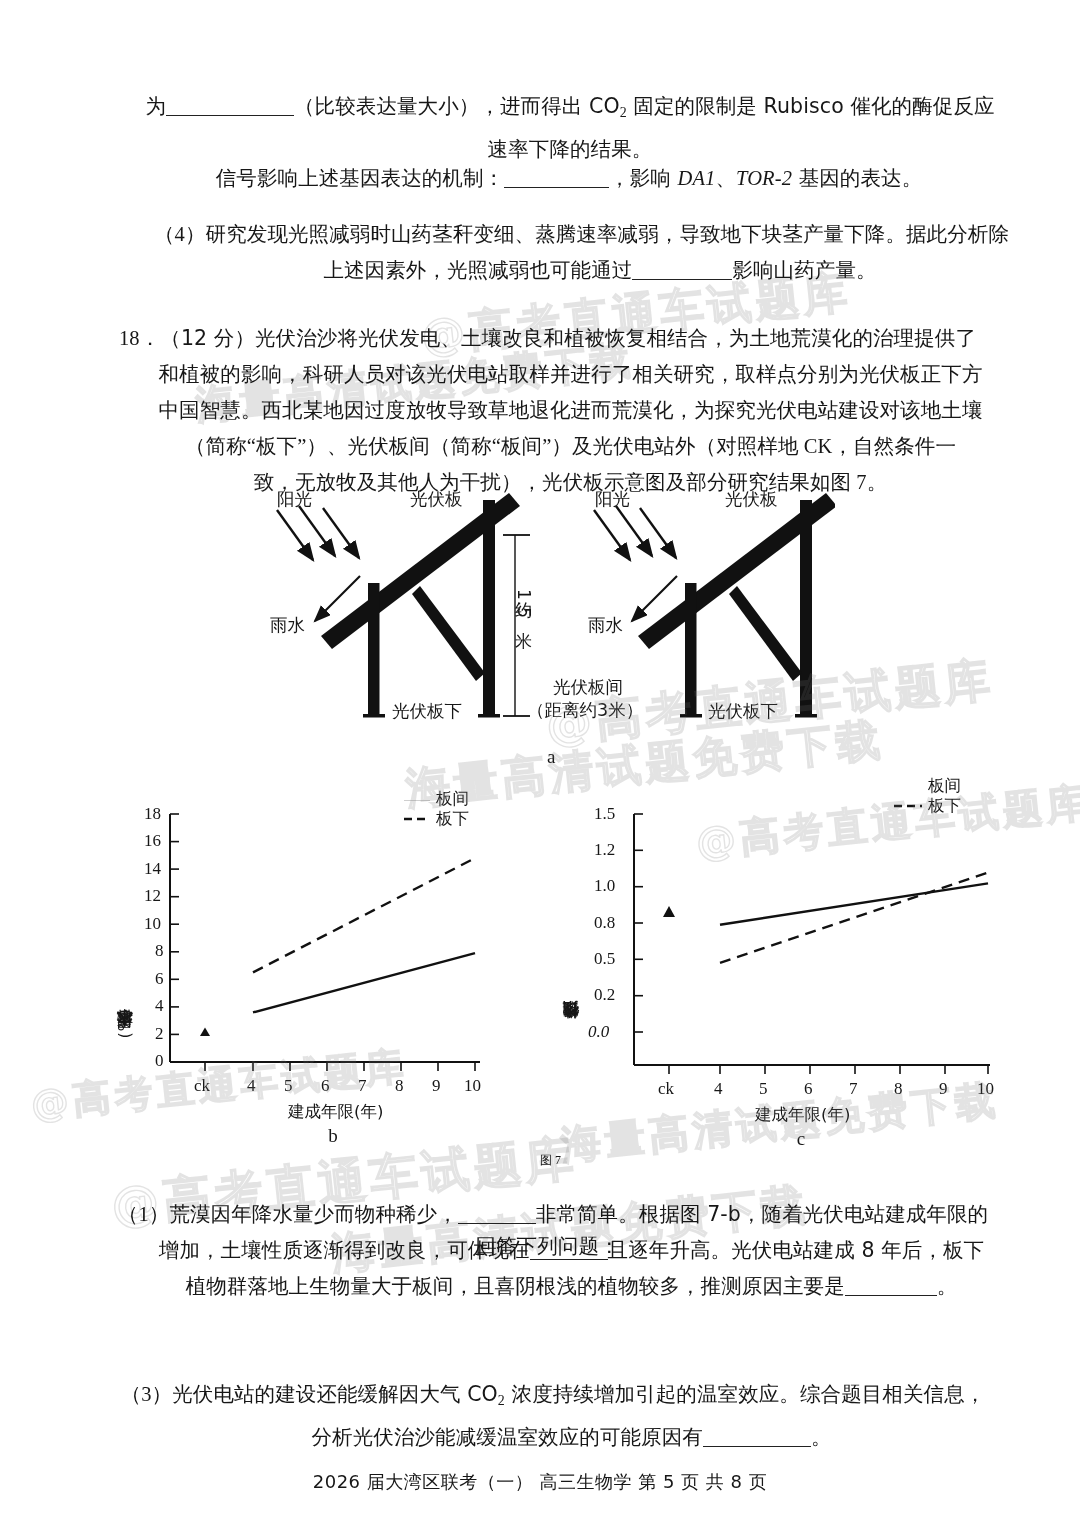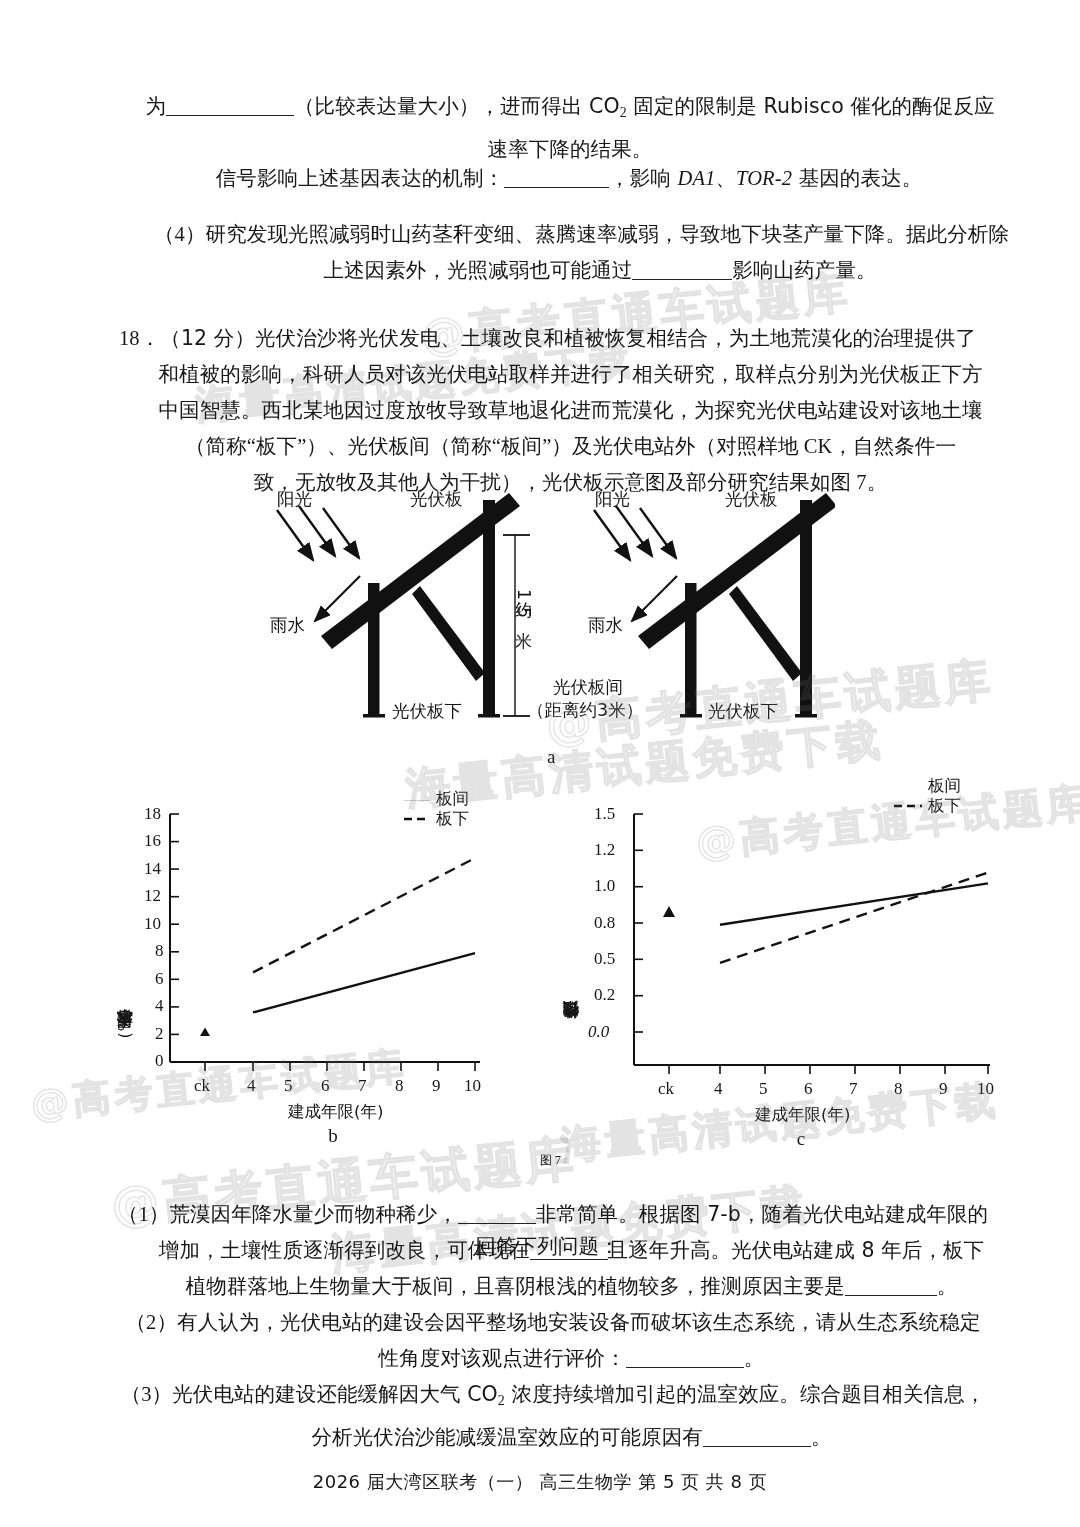--- a/index.html
+++ b/index.html
@@ -158,24 +158,20 @@
   </div>
 
   <div class="tblock" style="left:90px; top:1183px; width:915px;margin-top:45px;">回答下列问题：</div>
 
   <div class="tblock" style="left:98px; top:1196px; width:910px;">
     <span class="hang"><span>（1）</span><span class="cn">荒漠因年降水量少而物种稀少，</span><span class="u-blank" style="width:78px;"></span><span class="cn">非常简单。根据图 7-b，随着光伏电站建成年限的</span></span>
     <span class="hang" style="padding-left:37px; display:block;"><span class="cn">增加，土壤性质逐渐得到改良，可体现在</span><span class="u-blank" style="width:78px;"></span><span class="cn">且逐年升高。光伏电站建成 8 年后，板下</span></span>
     <span class="hang" style="padding-left:37px; display:block;"><span class="cn">植物群落地上生物量大于板间，且喜阴根浅的植物较多，推测原因主要是</span><span class="u-blank" style="width:92px;"></span><span class="cn">。</span></span>
   </div>
 
-  <div class="tblock" style="left:98px; top:1304px; width:910px;">
-    <span class="hang"><span>（2）</span><span class="cn">有人认为，光伏电站的建设会因平整场地安装设备而破坏该生态系统，请从生态系统稳定</span></span>
-    <span class="hang" style="padding-left:37px; display:block;"><span class="cn">性角度对该观点进行评价：</span><span class="u-blank" style="width:118px;"></span><span class="cn">。</span></span>
-  </div>
 
   <div class="tblock" style="left:98px; top:1376px; width:910px;">
     <span class="hang"><span>（3）</span><span class="cn">光伏电站的建设还能缓解因大气 CO</span><span class="sub">2</span><span class="cn"> 浓度持续增加引起的温室效应。综合题目相关信息，</span></span>
     <span class="hang" style="padding-left:37px; display:block;"><span class="cn">分析光伏治沙能减缓温室效应的可能原因有</span><span class="u-blank" style="width:108px;"></span><span class="cn">。</span></span>
   </div>
 
 </div>
 
 <div class="panel-a">
   <svg width="580" height="260" viewBox="0 0 580 260">

